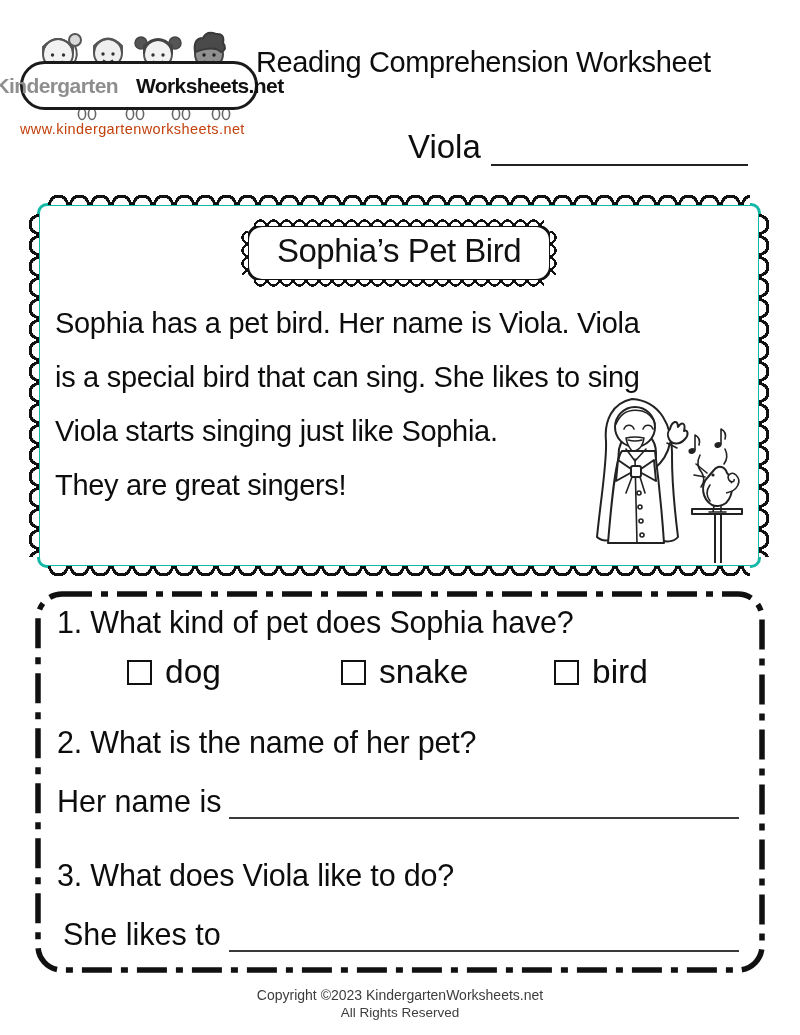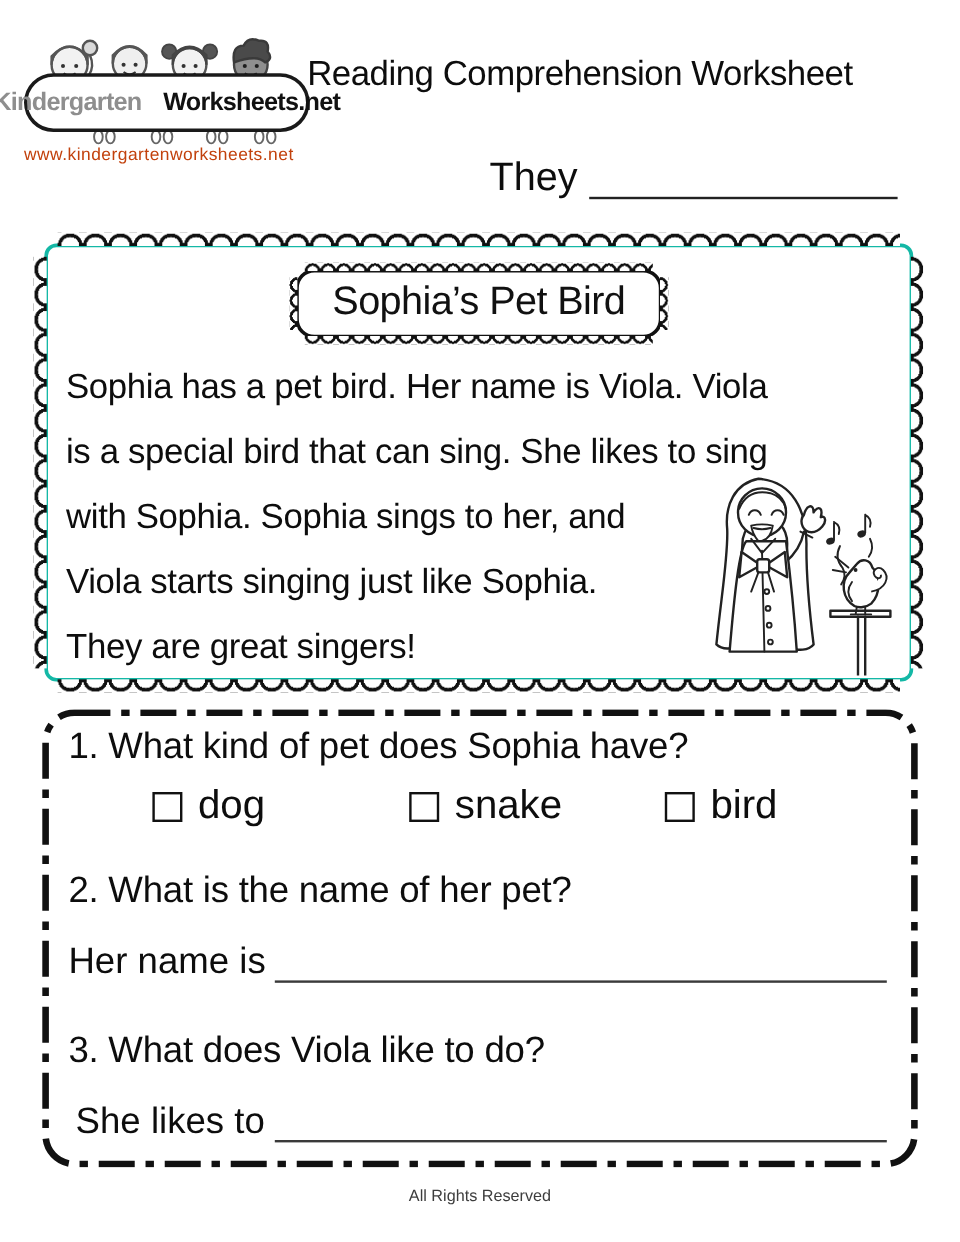--- a/index.html
+++ b/index.html
@@ -148,21 +148,21 @@
 
   <div class="logo-pill">
     <span class="brand-light">Kindergarten</span>
       <span class="brand-bold">Worksheets.net</span>
   </div>
   <div class="logo-url">www.kindergartenworksheets.net</div>
 
   <div class="page-title">Reading Comprehension Worksheet</div>
 
   <div class="name-row">
-    <span>They</span>
+    <span>Viola</span>
     <span class="name-line"></span>
   </div>
 
   <div class="story-box">
     <div class="sc-top"></div>
     <div class="sc-bottom"></div>
     <div class="sc-left"></div>
     <div class="sc-right"></div>
 
     <div class="bubble-wrap">
@@ -171,21 +171,20 @@
         <div class="sb-bottom"></div>
         <div class="sb-left"></div>
         <div class="sb-right"></div>
         <span>Sophia’s Pet Bird</span>
       </div>
     </div>
 
     <div class="passage">
       <div>Sophia has a pet bird. Her name is Viola. Viola</div>
       <div>is a special bird that can sing. She likes to sing</div>
-      <div>with Sophia. Sophia sings to her, and</div>
       <div>Viola starts singing just like Sophia.</div>
       <div>They are great singers!</div>
     </div>
 
     <svg class="illustration" viewBox="0 0 158 170">
 
       <path class="fw" d="M44,6 C24,10 16,28 18,48 C19,70 13,104 9,144 C14,149 24,148 27,144
                          C30,116 30,94 30,70 L31,56 C33,48 37,43 41,41 L62,44 C66,48 68,54 68,60
                          C67,84 69,118 72,146 C76,150 86,149 90,144 C86,112 84,92 84,64
                          C85,32 72,8 44,6 Z"></path>
@@ -262,16 +261,17 @@
     </div>
 
     <div class="q-text q3">3. What does Viola like to do?</div>
     <div class="answer-row a3">
       <span>She likes to</span>
       <span class="answer-line"></span>
     </div>
   </div>
 
   <div class="footer">
+    <div class="line1">Copyright ©2023 KindergartenWorksheets.net</div>
     <div class="line2">All Rights Reserved</div>
   </div>
 
 </div>
 
 </body></html>

